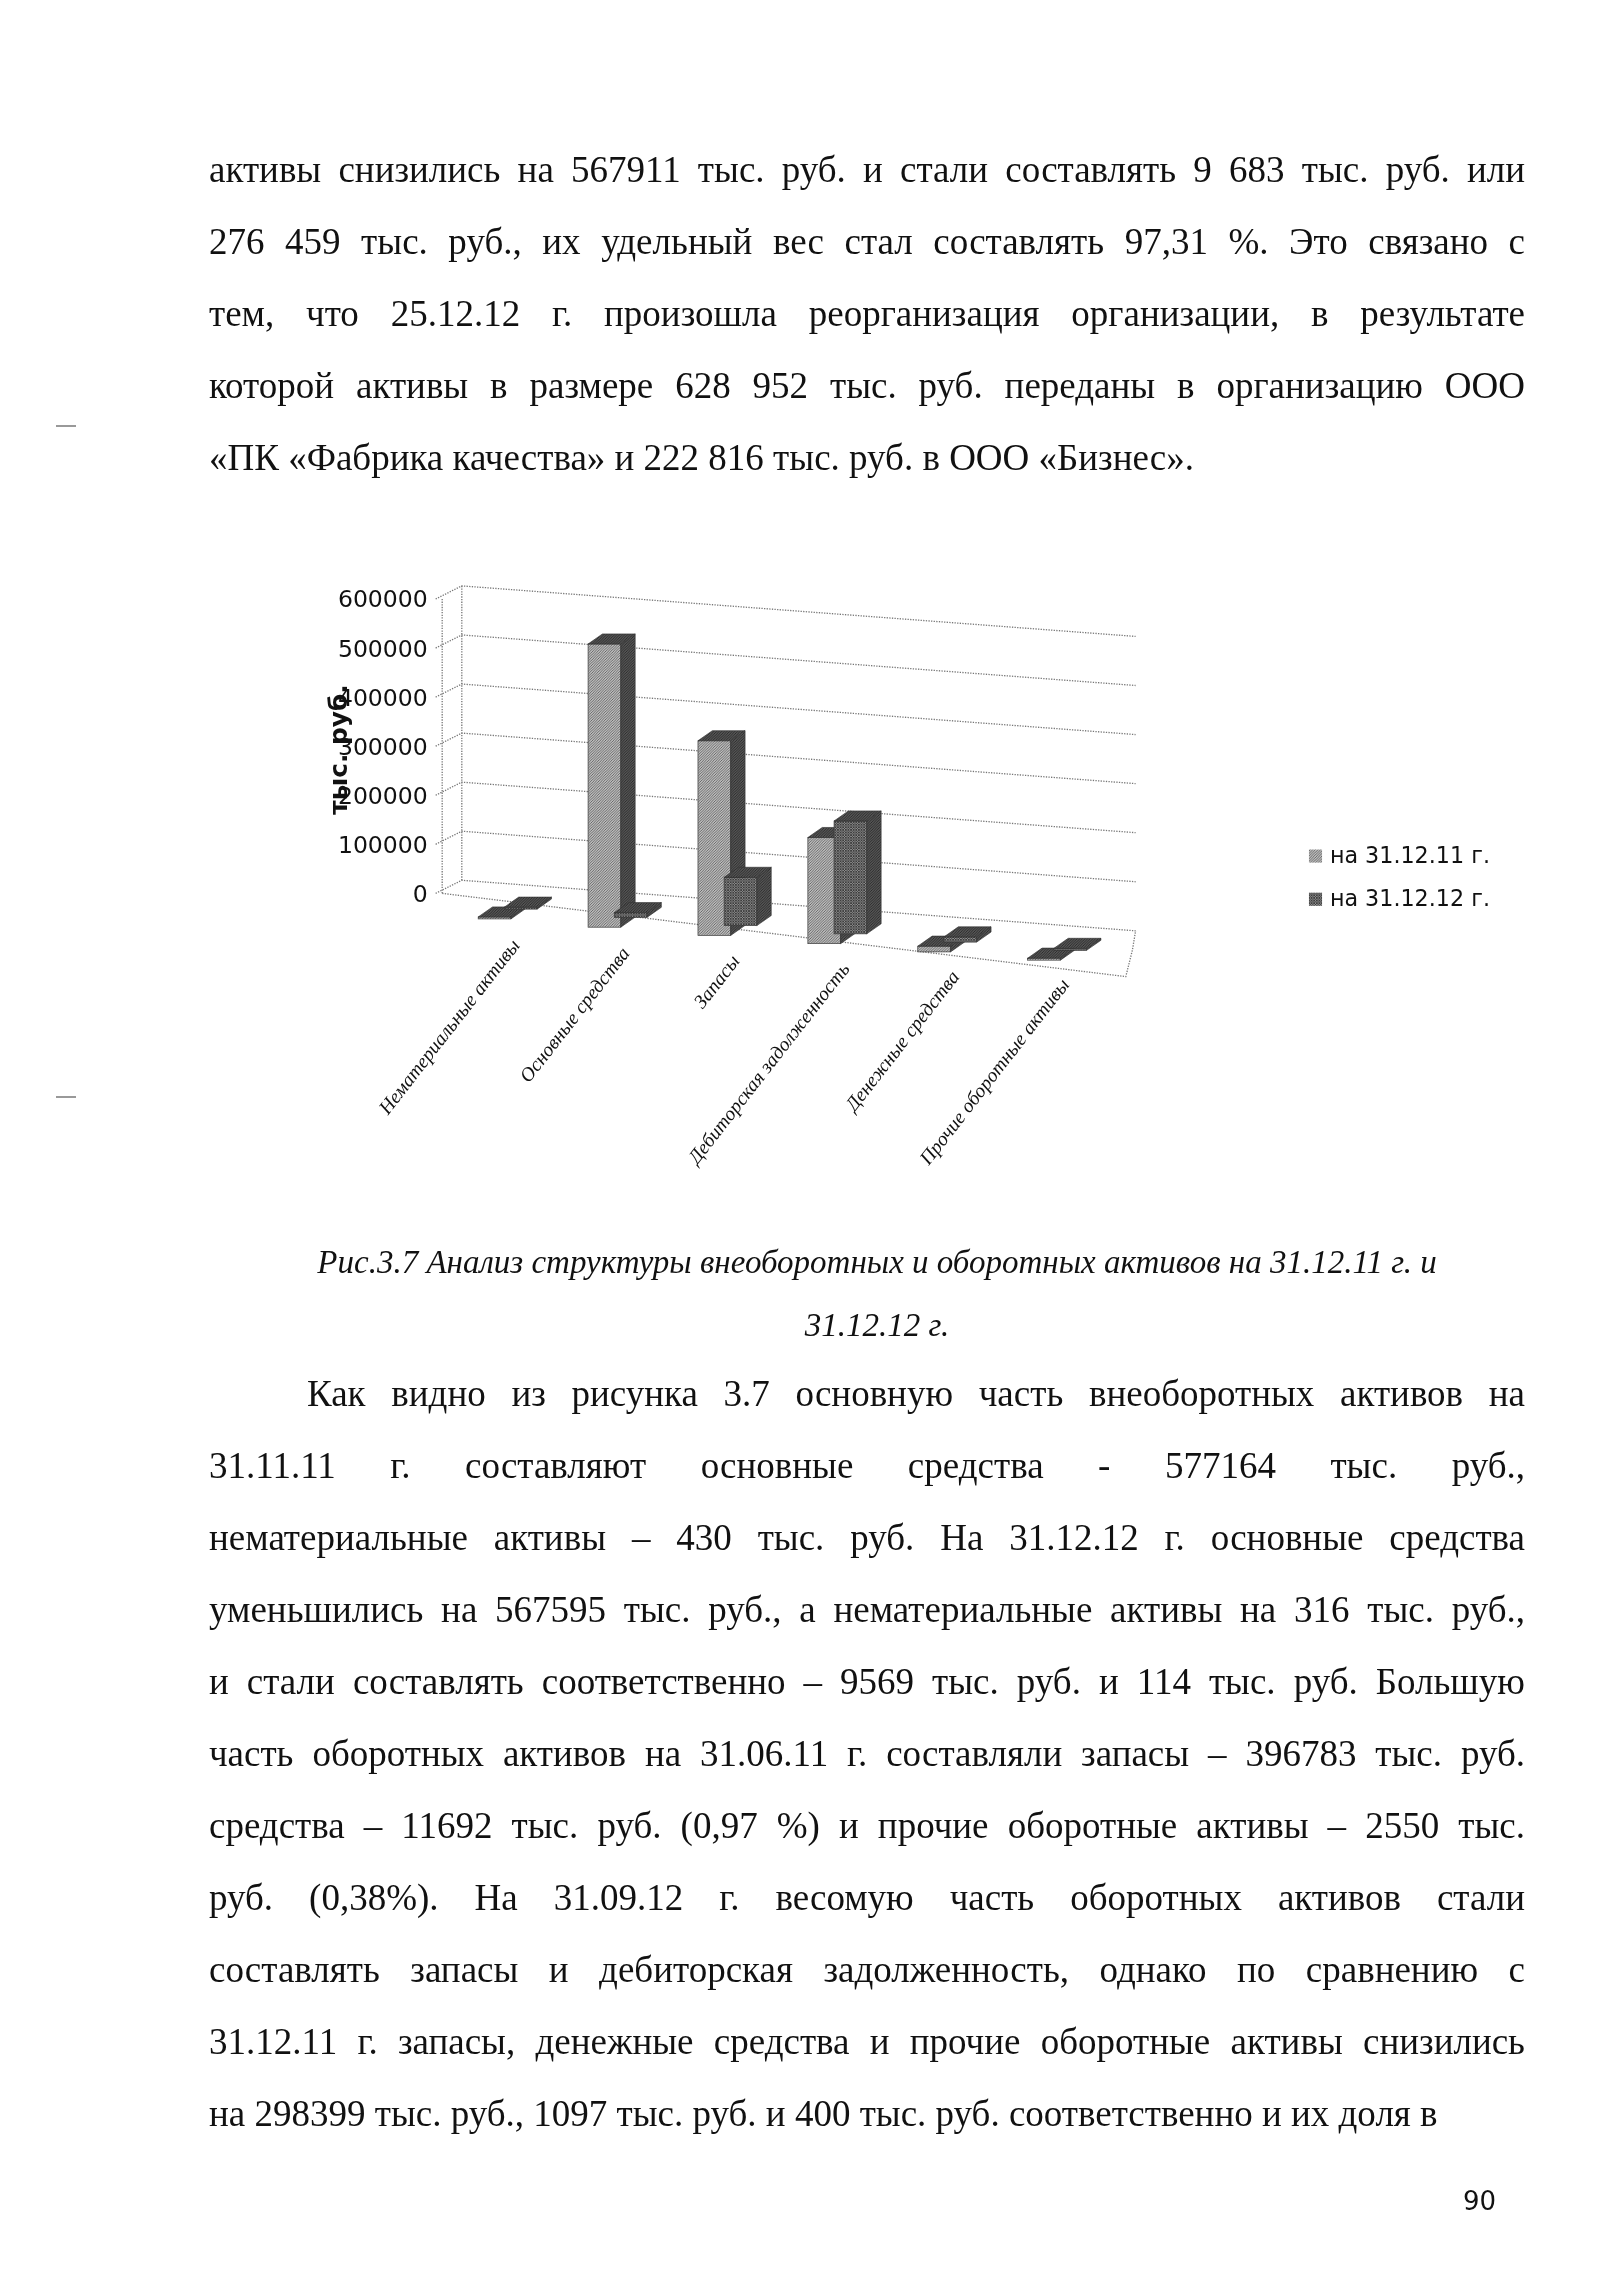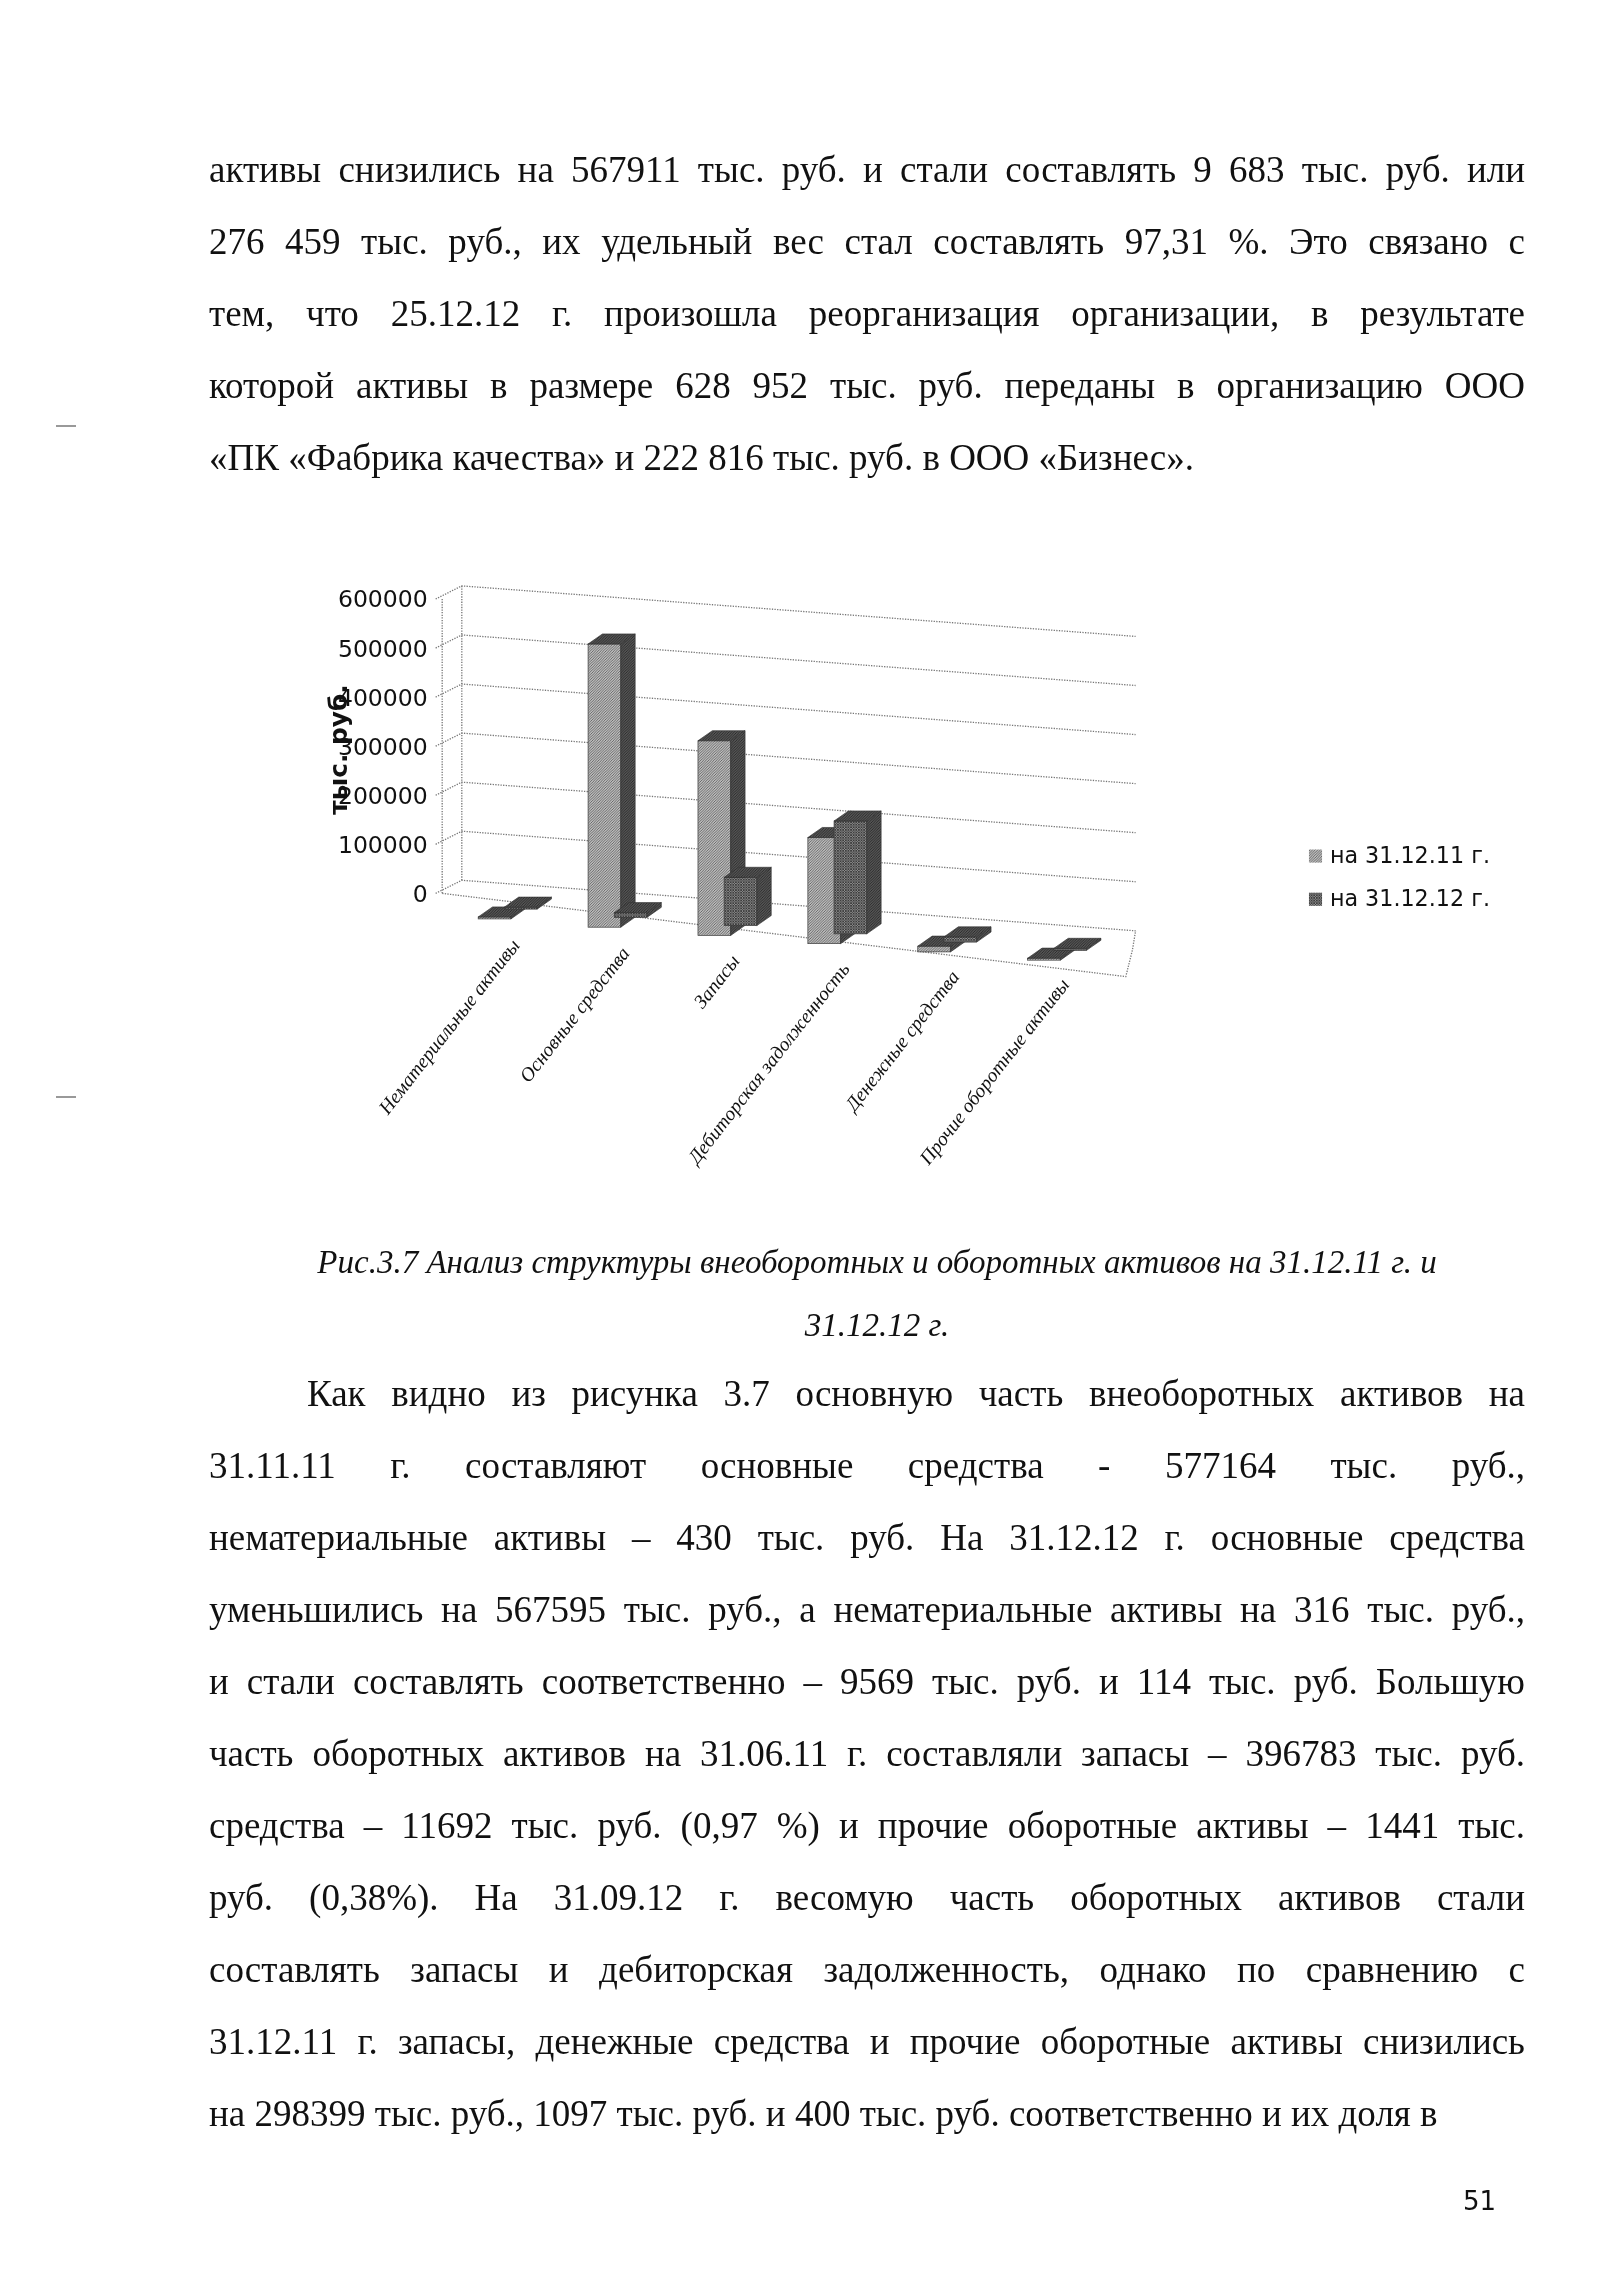--- a/index.html
+++ b/index.html
@@ -152,21 +152,21 @@
   <div>31.12.12 г.</div>
 </div>
 
 <div id="p2" class="para">
     <span class="line first">Как видно из рисунка 3.7 основную часть внеоборотных активов на</span>
     <span class="line">31.11.11 г. составляют основные средства  - 577164 тыс. руб.,</span>
     <span class="line">нематериальные активы – 430 тыс. руб. На 31.12.12 г. основные средства</span>
     <span class="line">уменьшились на  567595 тыс. руб., а нематериальные активы на 316 тыс. руб.,</span>
     <span class="line">и стали составлять соответственно – 9569 тыс. руб. и 114 тыс. руб. Большую</span>
     <span class="line">часть оборотных активов на 31.06.11 г. составляли запасы – 396783 тыс. руб.</span>
-    <span class="line">средства – 11692 тыс. руб. (0,97 %) и прочие оборотные активы – 1441 тыс.</span>
+    <span class="line">средства – 11692 тыс. руб. (0,97 %) и прочие оборотные активы – 2550 тыс.</span>
     <span class="line">руб. (0,38%). На 31.09.12 г. весомую часть оборотных активов стали</span>
     <span class="line">составлять запасы и дебиторская задолженность, однако по сравнению с</span>
     <span class="line">31.12.11 г. запасы, денежные средства и прочие оборотные активы снизились</span>
     <span class="line last">на 298399 тыс. руб., 1097 тыс. руб. и 400 тыс. руб. соответственно и их доля в</span>
   </div>
 
-<div class="page-number">51</div>
+<div class="page-number">90</div>
 
 
 </body></html>

